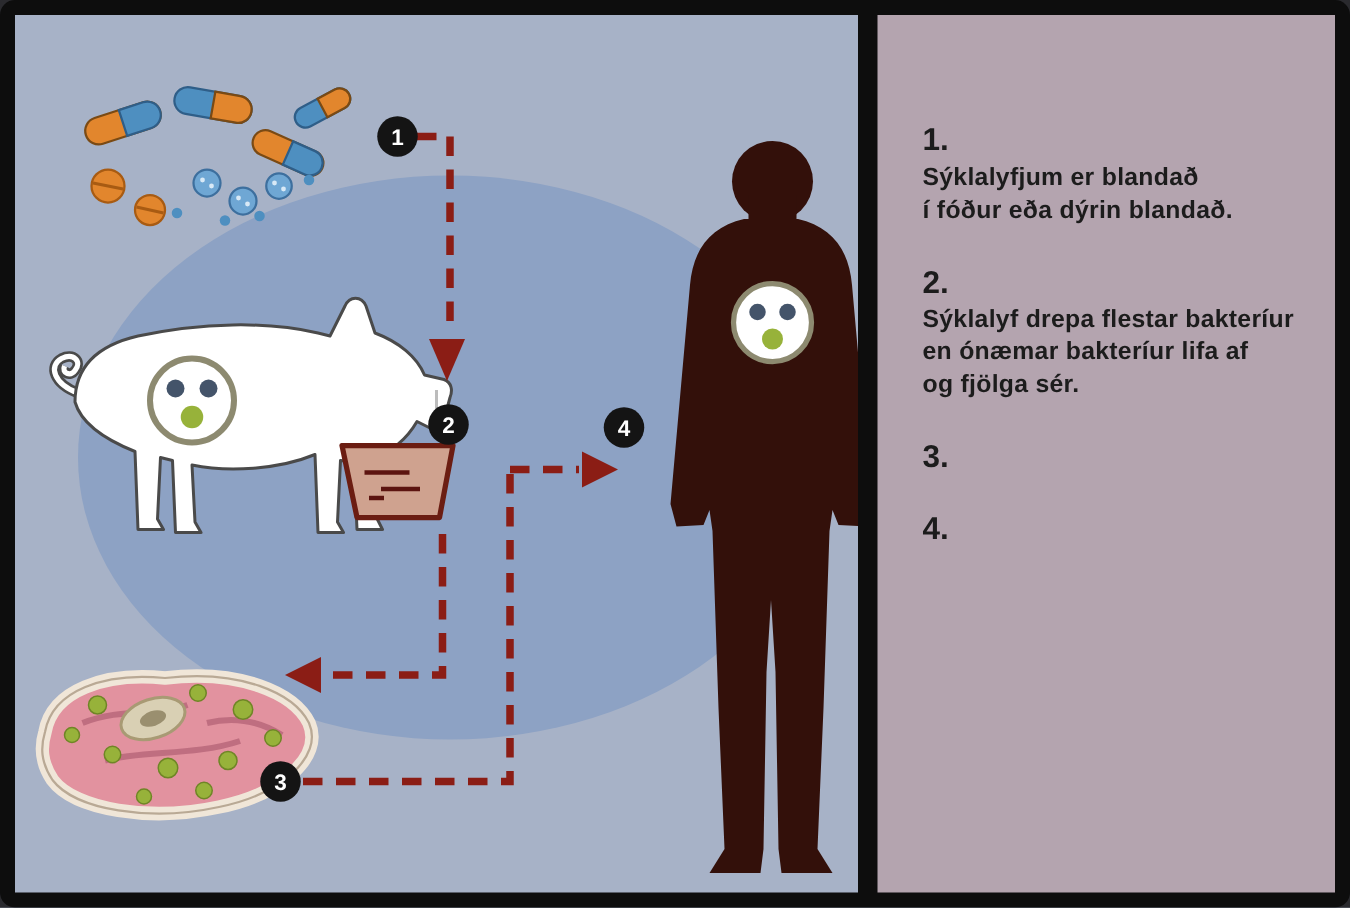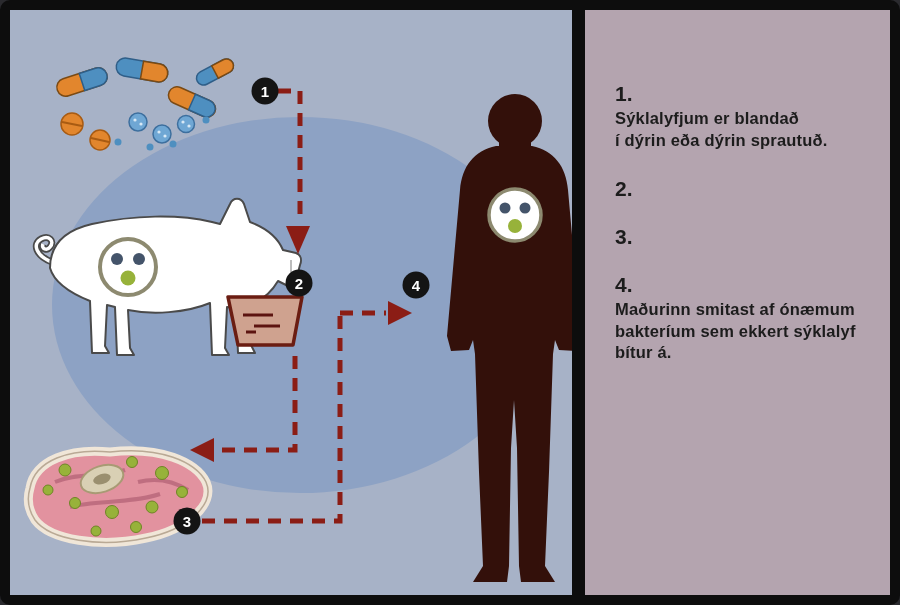--- a/index.html
+++ b/index.html
@@ -190,29 +190,29 @@
         <text class="badge-label" x="406" y="280.5">4</text>
       </g>
 
     </svg>
   </div>
 
   <div class="panel-right">
     <div class="step">
       <div class="step-num">1.</div>
       <div class="step-text">Sýklalyfjum er blandað
-í dýrin eða dýrin sprautuð.</div>
+í fóður eða dýrin blandað.</div>
     </div>
     <div class="step">
       <div class="step-num">2.</div>
+      <div class="step-text">Sýklalyf drepa flestar bakteríur
+en ónæmar bakteríur lifa af
+og fjölga sér.</div>
     </div>
     <div class="step">
       <div class="step-num">3.</div>
     </div>
     <div class="step">
       <div class="step-num">4.</div>
-      <div class="step-text">Maðurinn smitast af ónæmum
-bakteríum sem ekkert sýklalyf
-bítur á.</div>
     </div>
   </div>
 
 </div>
 
 </body></html>

